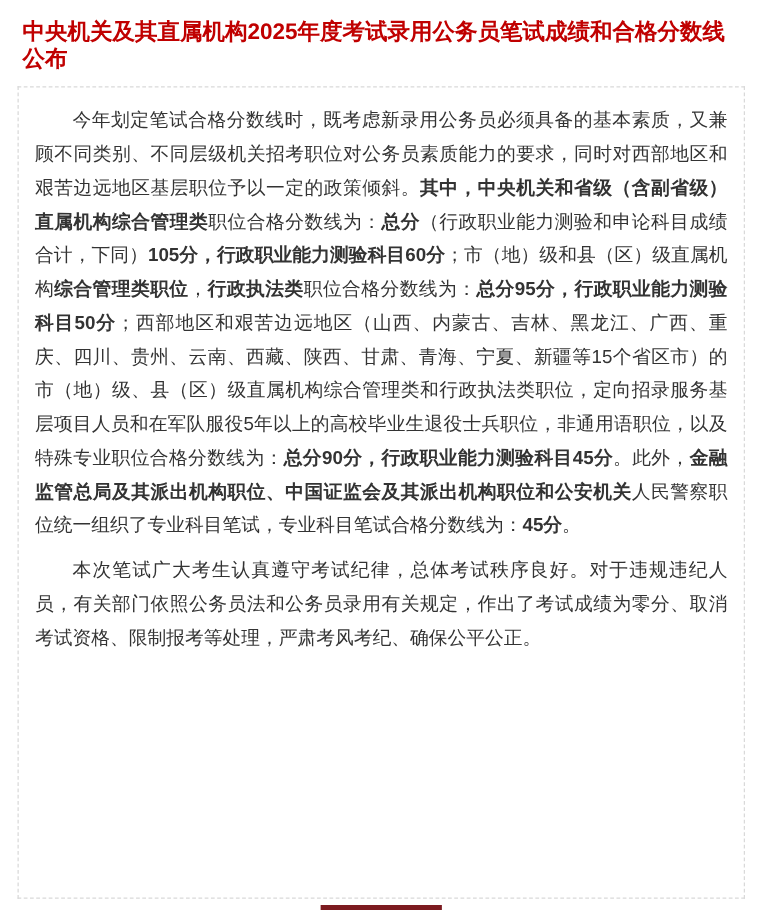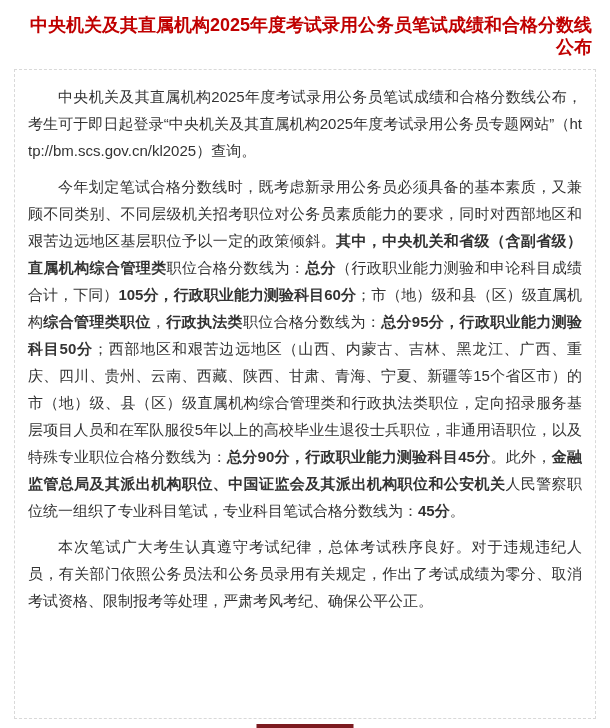--- a/index.html
+++ b/index.html
@@ -10,21 +10,21 @@
     margin: 0 auto;
     background: #ffffff;
     overflow: hidden;
     font-family: "Liberation Sans", "DejaVu Sans", sans-serif;
   }
   .title {
     margin: 14px 18px 0 18px;
     font-size: 18px;
     line-height: 22px;
     font-weight: bold;
-    text-align: right;
+    text-align: left;
     color: #c00000;
   }
   .pub-date {
     margin-top: 9px;
     text-align: center;
     font-size: 13px;
     color: #444444;
   }
   .content-box {
     position: absolute;
@@ -64,21 +64,20 @@
 <div class="page">
 
   <h1 class="title">中央机关及其直属机构2025年度考试录用公务员笔试成绩和合格分数线公布</h1>
 
   <div class="pub-date">
     <span>发布日期：</span><span>2025-01-15</span>
   </div>
 
   <div class="content-box">
     <div id="article">
-        <p class="para"><span>中央机关及其直属机构2025年度考试录用公务员笔试成绩和合格分数线公布，考生可于即日起登录“中央机关及其直属机构2025年度考试录用公务员专题网站”（http://bm.scs.gov.cn/kl2025）查询。</span></p>
         <p class="para"><span>今年划定笔试合格分数线时，既考虑新录用公务员必须具备的基本素质，又兼顾不同类别、不同层级机关招考职位对公务员素质能力的要求，同时对西部地区和艰苦边远地区基层职位予以一定的政策倾斜。</span><span class="b">其中，中央机关和省级（含副省级）直属机构综合管理类</span><span>职位合格分数线为：</span><span class="b">总分</span><span>（行政职业能力测验和申论科目成绩合计，下同）</span><span class="b">105分，行政职业能力测验科目60分</span><span>；市（地）级和县（区）级直属机构</span><span class="b">综合管理类职位</span><span>，</span><span class="b">行政执法类</span><span>职位合格分数线为：</span><span class="b">总分95分，行政职业能力测验科目50分</span><span>；西部地区和艰苦边远地区（山西、内蒙古、吉林、黑龙江、广西、重庆、四川、贵州、云南、西藏、陕西、甘肃、青海、宁夏、新疆等15个省区市）的市（地）级、县（区）级直属机构综合管理类和行政执法类职位，定向招录服务基层项目人员和在军队服役5年以上的高校毕业生退役士兵职位，非通用语职位，以及特殊专业职位合格分数线为：</span><span class="b">总分90分，行政职业能力测验科目45分</span><span>。此外，</span><span class="b">金融监管总局及其派出机构职位、中国证监会及其派出机构职位和公安机关</span><span>人民警察职位统一组织了专业科目笔试，专业科目笔试合格分数线为：</span><span class="b">45分</span><span>。</span></p>
         <p class="para"><span>本次笔试广大考生认真遵守考试纪律，总体考试秩序良好。对于违规违纪人员，有关部门依照公务员法和公务员录用有关规定，作出了考试成绩为零分、取消考试资格、限制报考等处理，严肃考风考纪、确保公平公正。</span></p>
       </div>
   </div>
 
   <div class="bottom-bar"></div>
 
 </div>
 
 </body></html>

